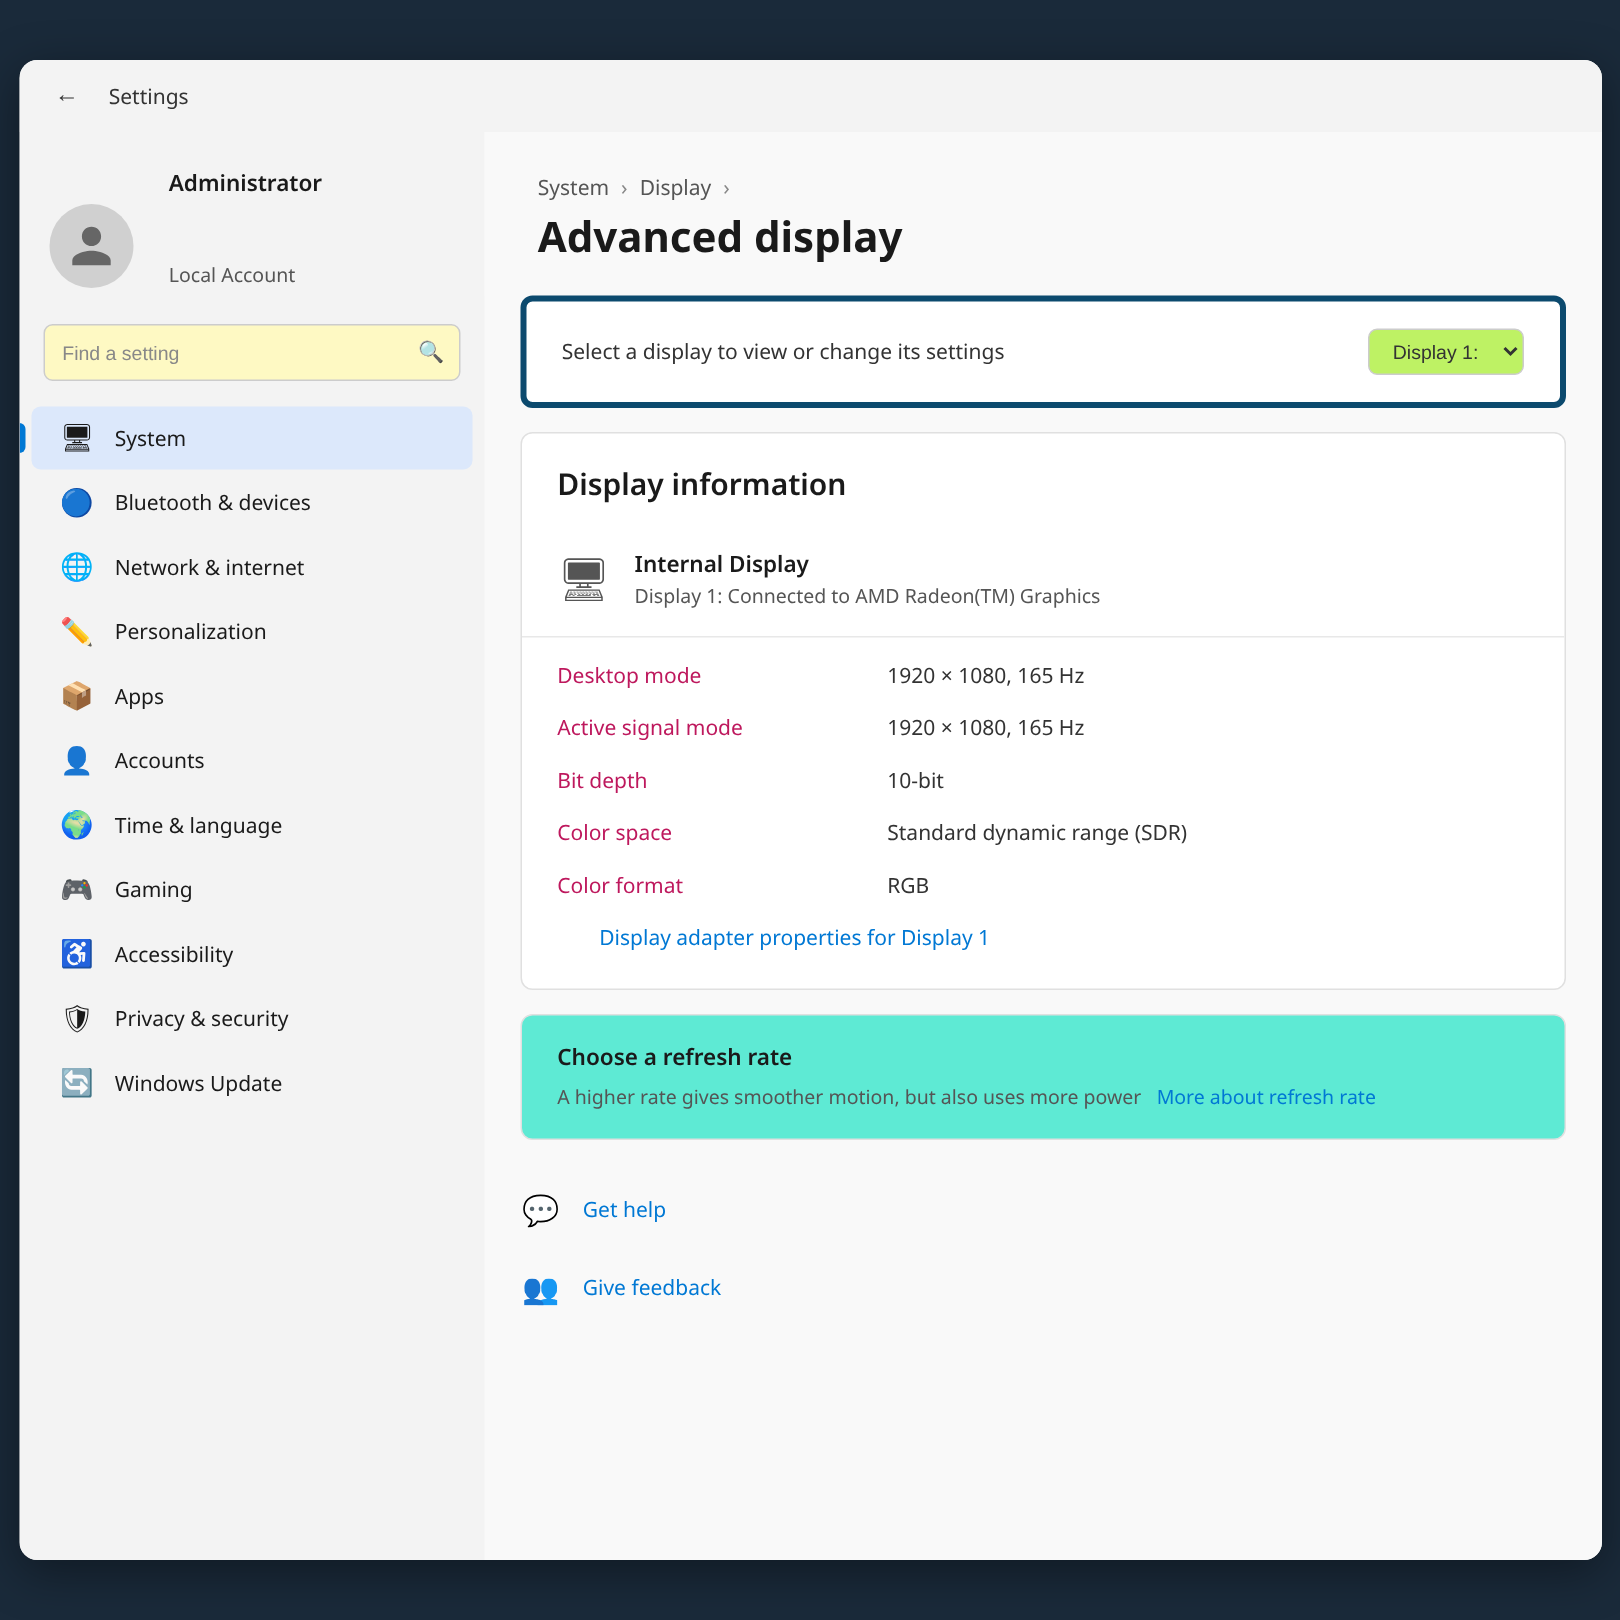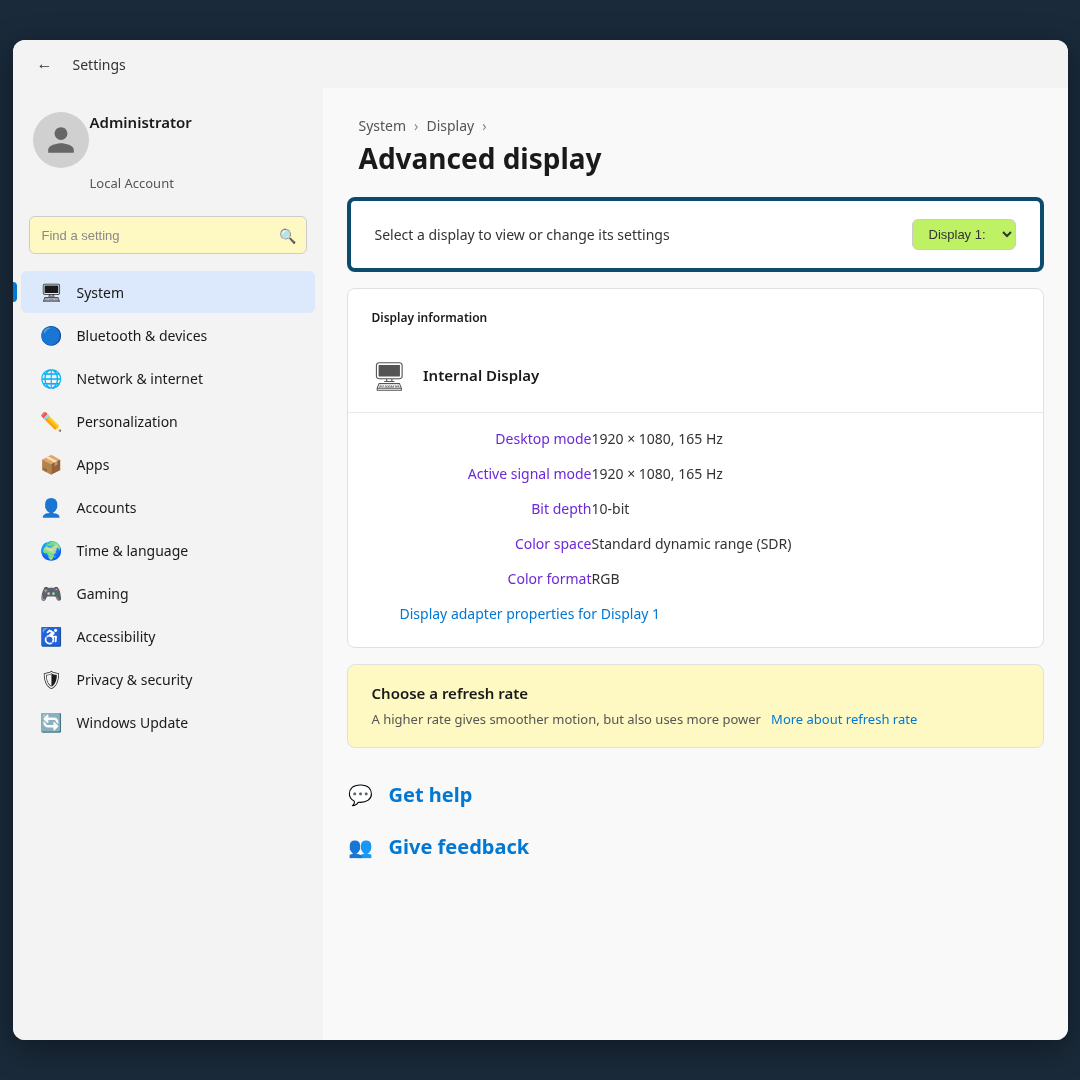--- a/index.html
+++ b/index.html
@@ -68,22 +68,22 @@
       background: #f3f3f3;
       display: flex;
       flex-direction: column;
       padding: 8px 0;
       overflow-y: auto;
       flex-shrink: 0;
     }
 
     .user-profile {
       display: flex;
-      align-items: flex-start;
-      gap: 1px;
+      align-items: flex-end;
+      gap: 24px;
       padding: 16px 20px 24px 20px;
     }
 
     .avatar {
       width: 56px;
       height: 56px;
       border-radius: 50%;
       background: #d0d0d0;
       display: flex;
       align-items: center;
@@ -236,21 +236,21 @@
       border-radius: 6px;
       padding: 6px 12px;
       font-size: 13px;
       background: #bef264;
       color: #333;
       cursor: pointer;
       min-width: 100px;
     }
 
     .section-title {
-      font-size: 12px;
+      font-size: 20px;
       font-weight: 600;
       color: #1a1a1a;
       padding: 20px 24px 12px 24px;
     }
 
     .display-info-card {
       background: #fff;
       border-radius: 8px;
       margin: 0 24px 16px 24px;
       border: 1px solid #e0e0e0;
@@ -277,35 +277,35 @@
     .display-props {
       padding: 8px 24px 16px 24px;
     }
 
     .prop-row {
       display: flex;
       padding: 8px 0;
       font-size: 14px;
     }
 
-    .prop-label { width: 220px; color: #6d28d9; flex-shrink: 0; text-align: right; }
+    .prop-label { width: 220px; color: #be185d; flex-shrink: 0; }
     .prop-value { color: #333; }
 
     .prop-link {
       color: #0078d4;
       font-size: 14px;
       text-decoration: none;
       cursor: pointer;
       padding: 8px 0;
       display: block;
       margin-left: 28px;
     }
 
     .refresh-card {
-      background: #fef9c3;
+      background: #5eead4;
       border-radius: 8px;
       margin: 0 24px 16px 24px;
       border: 1px solid #e0e0e0;
       padding: 18px 24px;
     }
 
     .refresh-title { font-size: 15px; font-weight: 600; color: #1a1a1a; margin-bottom: 4px; }
     .refresh-desc { font-size: 13px; color: #555; }
     .refresh-link { color: #0078d4; font-size: 13px; text-decoration: none; cursor: pointer; }
 
@@ -329,23 +329,22 @@
       height: 28px;
       display: flex;
       align-items: center;
       justify-content: center;
       font-size: 20px;
       color: #555;
     }
 
     .help-link {
       color: #0078d4;
-      font-size: 20px;
+      font-size: 14px;
       text-decoration: none;
-      font-weight: bold;
     }
   </style>
 </head>
 <body>
 
 <div class="window">
 
   <div class="title-bar">
     <button class="back-btn">
       <span>←</span>
@@ -442,20 +441,21 @@
           </select>
         </div>
       </div>
 
       <div class="display-info-card">
         <div class="section-title">Display information</div>
         <div class="display-header">
           <span class="monitor-icon">🖥</span>
           <div class="display-header-text">
             <div class="display-name">Internal Display</div>
+            <div class="display-subtitle">Display 1: Connected to AMD Radeon(TM) Graphics</div>
           </div>
         </div>
         <div class="display-props">
           <div class="prop-row">
             <span class="prop-label">Desktop mode</span>
             <span class="prop-value">1920 × 1080, 165 Hz</span>
           </div>
           <div class="prop-row">
             <span class="prop-label">Active signal mode</span>
             <span class="prop-value">1920 × 1080, 165 Hz</span>

